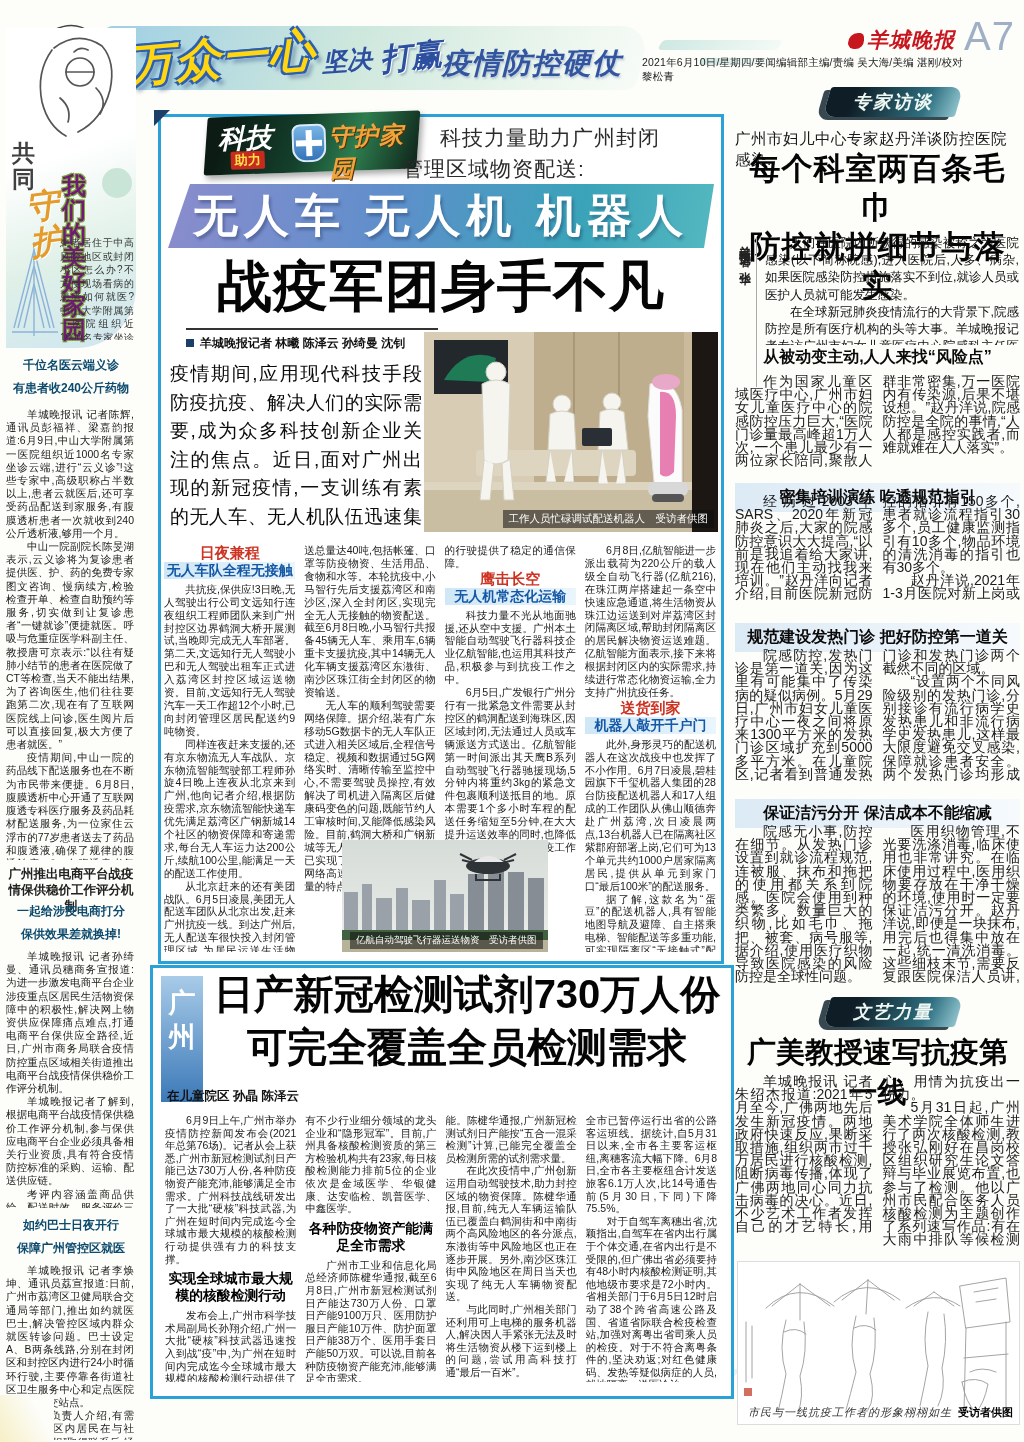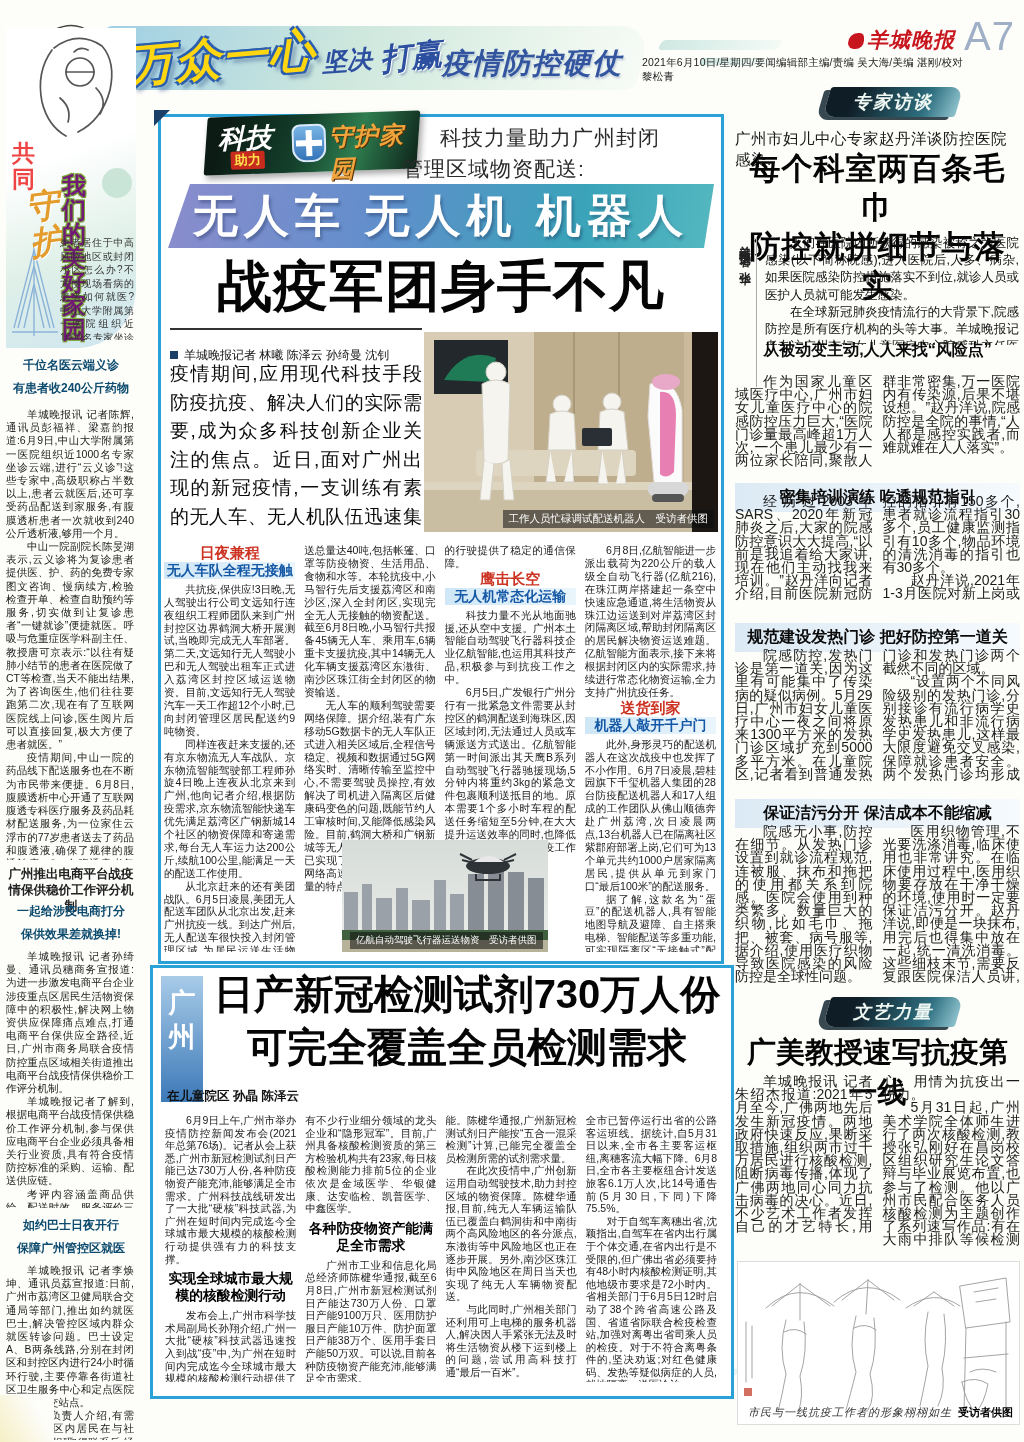--- a/index.html
+++ b/index.html
@@ -25,21 +25,21 @@
   .slog4{left:442px;top:44px;font-size:29px;font-weight:900;font-style:italic;color:#33549f;letter-spacing:1px;
          text-shadow:1px 2px 2px rgba(50,80,150,.25);}
   .dateline{left:642px;top:56px;width:330px;font-size:10.5px;color:#222;letter-spacing:.2px;}
   .brand{left:848px;top:26px;font-family:"Liberation Serif",serif;font-style:italic;font-weight:bold;
          font-size:21px;color:#c8161e;letter-spacing:1px;}
   .brandicon{display:inline-block;width:16px;height:16px;background:#c8161e;border-radius:70% 30% 60% 40%;
              margin-right:3px;vertical-align:-2px;}
   .pageno{left:964px;top:14px;font-size:40px;color:#9fb0c6;letter-spacing:1px;}
   
   #sidebar{left:6px;top:28px;width:130px;height:1414px;}
-  .sbslog-a{left:6px;top:112px;font-size:23px;font-weight:800;color:#ef4444;width:24px;line-height:26px;}
+  .sbslog-a{left:6px;top:112px;font-size:23px;font-weight:800;color:#404040;width:24px;line-height:26px;}
   .sbslog-b{left:22px;top:160px;font-size:33px;font-weight:900;font-style:italic;color:#e39b2b;width:36px;
             line-height:36px;transform:rotate(-7deg);text-shadow:1px 1px 0 #fff;}
   .sbslog-c{left:56px;top:146px;font-size:24px;font-weight:900;color:#701a75;width:24px;line-height:24px;
             text-shadow:1px 1px 0 #7ca83c,-1px 1px 0 #7ca83c,1px -1px 0 #7ca83c,-1px -1px 0 #7ca83c;}
   .sbnote{left:54px;top:208px;width:74px;font-size:10px;line-height:13.5px;color:#333;}
   .sbtitle{font-size:12px;font-weight:700;line-height:23px;text-align:center;color:#0c4a6e;}
   .sbkicker{font-size:12.5px;font-weight:700;line-height:16px;text-align:center;color:#222;}
   .sbbody{font-size:10.5px;line-height:13.2px;color:#1a1a1a;}
   
   #main{left:140px;top:108px;width:592px;height:862px;}
@@ -56,22 +56,22 @@
   .badge .plus:after{content:"";position:absolute;left:4px;top:16px;width:26px;height:6px;background:#fff;}
   .badge .t3{position:absolute;left:124px;top:8px;font-size:24px;font-weight:900;font-style:italic;color:#f0a43c;
              transform:skewX(6deg);letter-spacing:1px;text-shadow:1px 1px 0 #5a2d00;}
   .kickerline{font-size:21px;color:#2b2b2b;line-height:31px;letter-spacing:1px;}
   .hlbanner{left:28px;top:76px;width:546px;height:64px;
             background:linear-gradient(100deg,#8b8ccd 0%,#5f8fcb 40%,#3aa3b9 75%,#55b8c0 100%);
             clip-path:polygon(22px 0,100% 0,calc(100% - 10px) 100%,0 100%);
             display:flex;align-items:center;justify-content:center;}
   .hlbanner span{font-size:45px;font-weight:900;color:#fff;letter-spacing:6px;text-shadow:2px 3px 3px rgba(20,40,80,.35);}
   .hl2{left:28px;top:142px;width:546px;font-size:55px;font-weight:900;color:#050505;text-align:center;letter-spacing:1px;}
-  .mbyline{left:30px;top:220px;width:252px;font-size:12px;font-weight:400;color:#111;
-           border-top:2px solid #333;padding-top:17px;}
+  .mbyline{left:46px;top:220px;width:252px;font-size:12px;font-weight:700;color:#111;
+           border-top:2px solid #333;padding-top:5px;}
   .mbyline:before{content:"";display:inline-block;width:8px;height:8px;background:#1b3f66;margin-right:6px;}
   .mintro{left:30px;top:252px;width:252px;height:170px;font-size:19px;line-height:28.5px;color:#0c0c0c;}
   .photo1{left:284px;top:224px;width:294px;height:200px;background:#c9b99a;}
   .pcap{position:absolute;background:rgba(15,15,15,.55);color:#fff;padding:2px 6px;font-size:10.5px;white-space:nowrap;}
   .mcols{left:24px;top:436px;width:552px;height:408px;display:flex;gap:9px;}
   .mcol{flex:1;font-size:10.6px;line-height:12.9px;color:#1a1a1a;overflow:hidden;}
   .sh-red{color:#cc3322;font-weight:800;font-size:15px;text-align:center;margin:3px 0 2px;}
   .sh-blue{color:#1558a6;font-weight:800;font-size:14px;text-align:center;
            background:linear-gradient(90deg,#cfe7f6,#eaf5fc);padding:2px 0;margin-bottom:4px;}
   .photo2{left:178px;top:296px;width:206px;height:112px;background:#cfd6d2;}
@@ -368,21 +368,21 @@
     <div class="abs xhl" style="left:0;top:64px;width:285px;">
       <div>每个科室两百条毛巾</div>
       <div>防控就拼细节与落实</div>
     </div>
     <div class="abs xbyl hid" style="left:2px;top:152px;height:150px;">羊城晚报记者 张华</div>
     <div class="abs xintro jt hid" style="left:30px;top:150px;width:254px;height:110px;">
       <p class="ind">人们在医院内所获得的感染被称之为医院感染(以下简称院感),进入医院后,人多、病杂,如果医院感染防控措施落实不到位,就诊人员或医护人员就可能发生感染。</p>
       <p class="ind">在全球新冠肺炎疫情流行的大背景下,院感防控是所有医疗机构的头等大事。羊城晚报记者专访广州市妇女儿童医疗中心院感科主任医师赵丹洋,她介绍了如何将院感防控落实到位,确保医务人员和就诊患者安全。</p>
     </div>
 
-    <div class="abs xhead" style="left:0;top:255px;width:285px;text-align:center;">从被动变主动,人人来找“风险点”</div>
+    <div class="abs xhead" style="left:0;top:262px;width:285px;text-align:center;">从被动变主动,人人来找“风险点”</div>
     <div class="abs xcols jt hid" style="left:0;top:290px;width:285px;height:102px;">
       <p class="ind">作为国家儿童区域医疗中心,广州市妇女儿童医疗中心的院感防控压力巨大,“医院门诊量最高峰超1万人次,一个患儿最少有一两位家长陪同,聚散人群非常密集,万一医院内有传染源,后果不堪设想。”赵丹洋说,院感防控是全院的事情,“人人都是感控实践者,而难就难在人人落实”。</p>
       <p class="ind">从预检分诊、门诊急诊医护人员到保洁阿姨,人人都必须实践。比如,保洁阿姨收集医疗垃圾时操作不当,就可能让病毒传播、造成院内感染,让医院崩盘。赵丹洋认为,院感防控最核心的理念,是让所有人从“要我做”变为“我要做”,需要形成感控的氛围。疫情让所有医护人员强烈要求掌握自我防护和院感防控的知识,狠抠每一个细节,在工作中发现薄弱环节及风险隐患。</p>
     </div>
 
     <div class="abs xhead strip" style="left:0;top:398px;width:285px;">密集培训演练 吃透规范指引</div>
     <div class="abs xcols jt hid" style="left:0;top:410px;width:285px;height:108px;">
       <p class="ind">经历过2003年SARS、2020年新冠肺炎之后,大家的院感防控意识大大提高,“以前是我追着给大家讲,现在他们主动找我来培训。”赵丹洋向记者介绍,目前医院新冠防控的指引有150多个,患者就诊流程指引30多个,员工健康监测指引有10多个,物品环境的清洗消毒的指引也有30多个。</p>
       <p class="ind">赵丹洋说,2021年1-3月医院对新上岗或进修人员现场培训,每批次400多人参加,而每周科室内的培训超过3万人次。同时有应急演练,仅仅院级多科室联合应急演练就达到了11场,即便如此密集地培训和演练,大家依旧很难完全消化吸收,所以要反复地讲,反复操作,紧绷院感防控这根弦。</p>
     </div>

